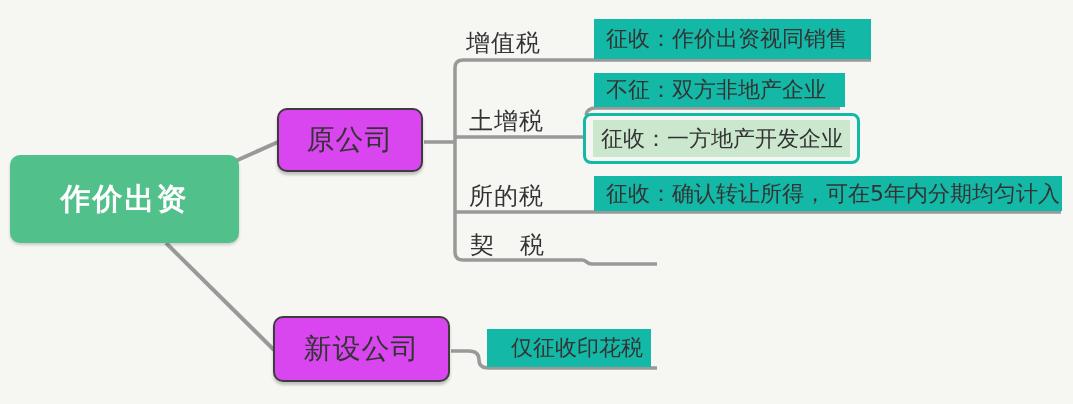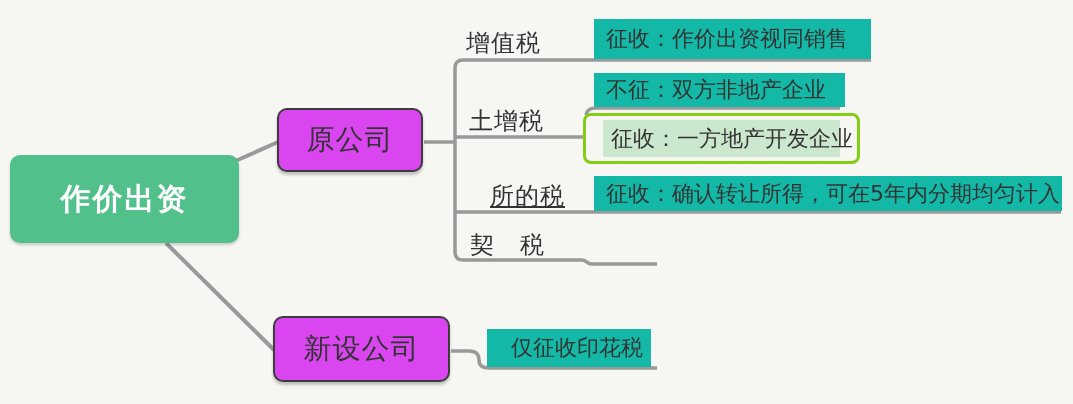--- a/index.html
+++ b/index.html
@@ -27,38 +27,38 @@
     font-size:28px;letter-spacing:1px;
     box-shadow:0 3px 3px rgba(0,0,0,.22);
   }
   .c1{left:277px;top:108px;width:146px;height:64px;}
   .c2{left:273px;top:316px;width:177px;height:66px;}
 
   
   .taxlabel{font-size:24px;height:30px;line-height:30px;letter-spacing:1px;}
   .lb1{left:466px;top:28px;}
   .lb2{left:469px;top:106px;}
-  .lb3{left:490px;top:181px;text-decoration:underline;}
+  .lb3{left:469px;top:181px;}
   .lb4{left:470px;top:230px;}
 
   
   .leaf{
     background:#14b8a6;font-size:22px;padding-left:12px;
     white-space:nowrap;overflow:hidden;
   }
   .g1{left:594px;top:19px;width:277px;height:40px;line-height:40px;}
   .g2{left:594px;top:73px;width:251px;height:34px;line-height:34px;}
   .g4{left:594px;top:176px;width:468px;height:35px;line-height:35px;}
   .g5{left:590px;top:228px;width:62px;height:35px;line-height:35px;}
   .g6{left:487px;top:329px;width:164px;height:38px;line-height:38px;padding-left:24px;}
 
   
   .g3outer{
     left:583px;top:113px;width:277px;height:51px;
-    border:3px solid #84cc16;border-radius:8px;padding:4px 17px;
+    border:3px solid #14b8a6;border-radius:8px;padding:4px 7px;
   }
   .g3inner{
     width:100%;height:100%;background:#cbe7cd;
     font-size:22px;line-height:37px;padding-left:8px;
     box-sizing:border-box;white-space:nowrap;color:#333;
   }
 </style>
 </head>
 <body>
 

